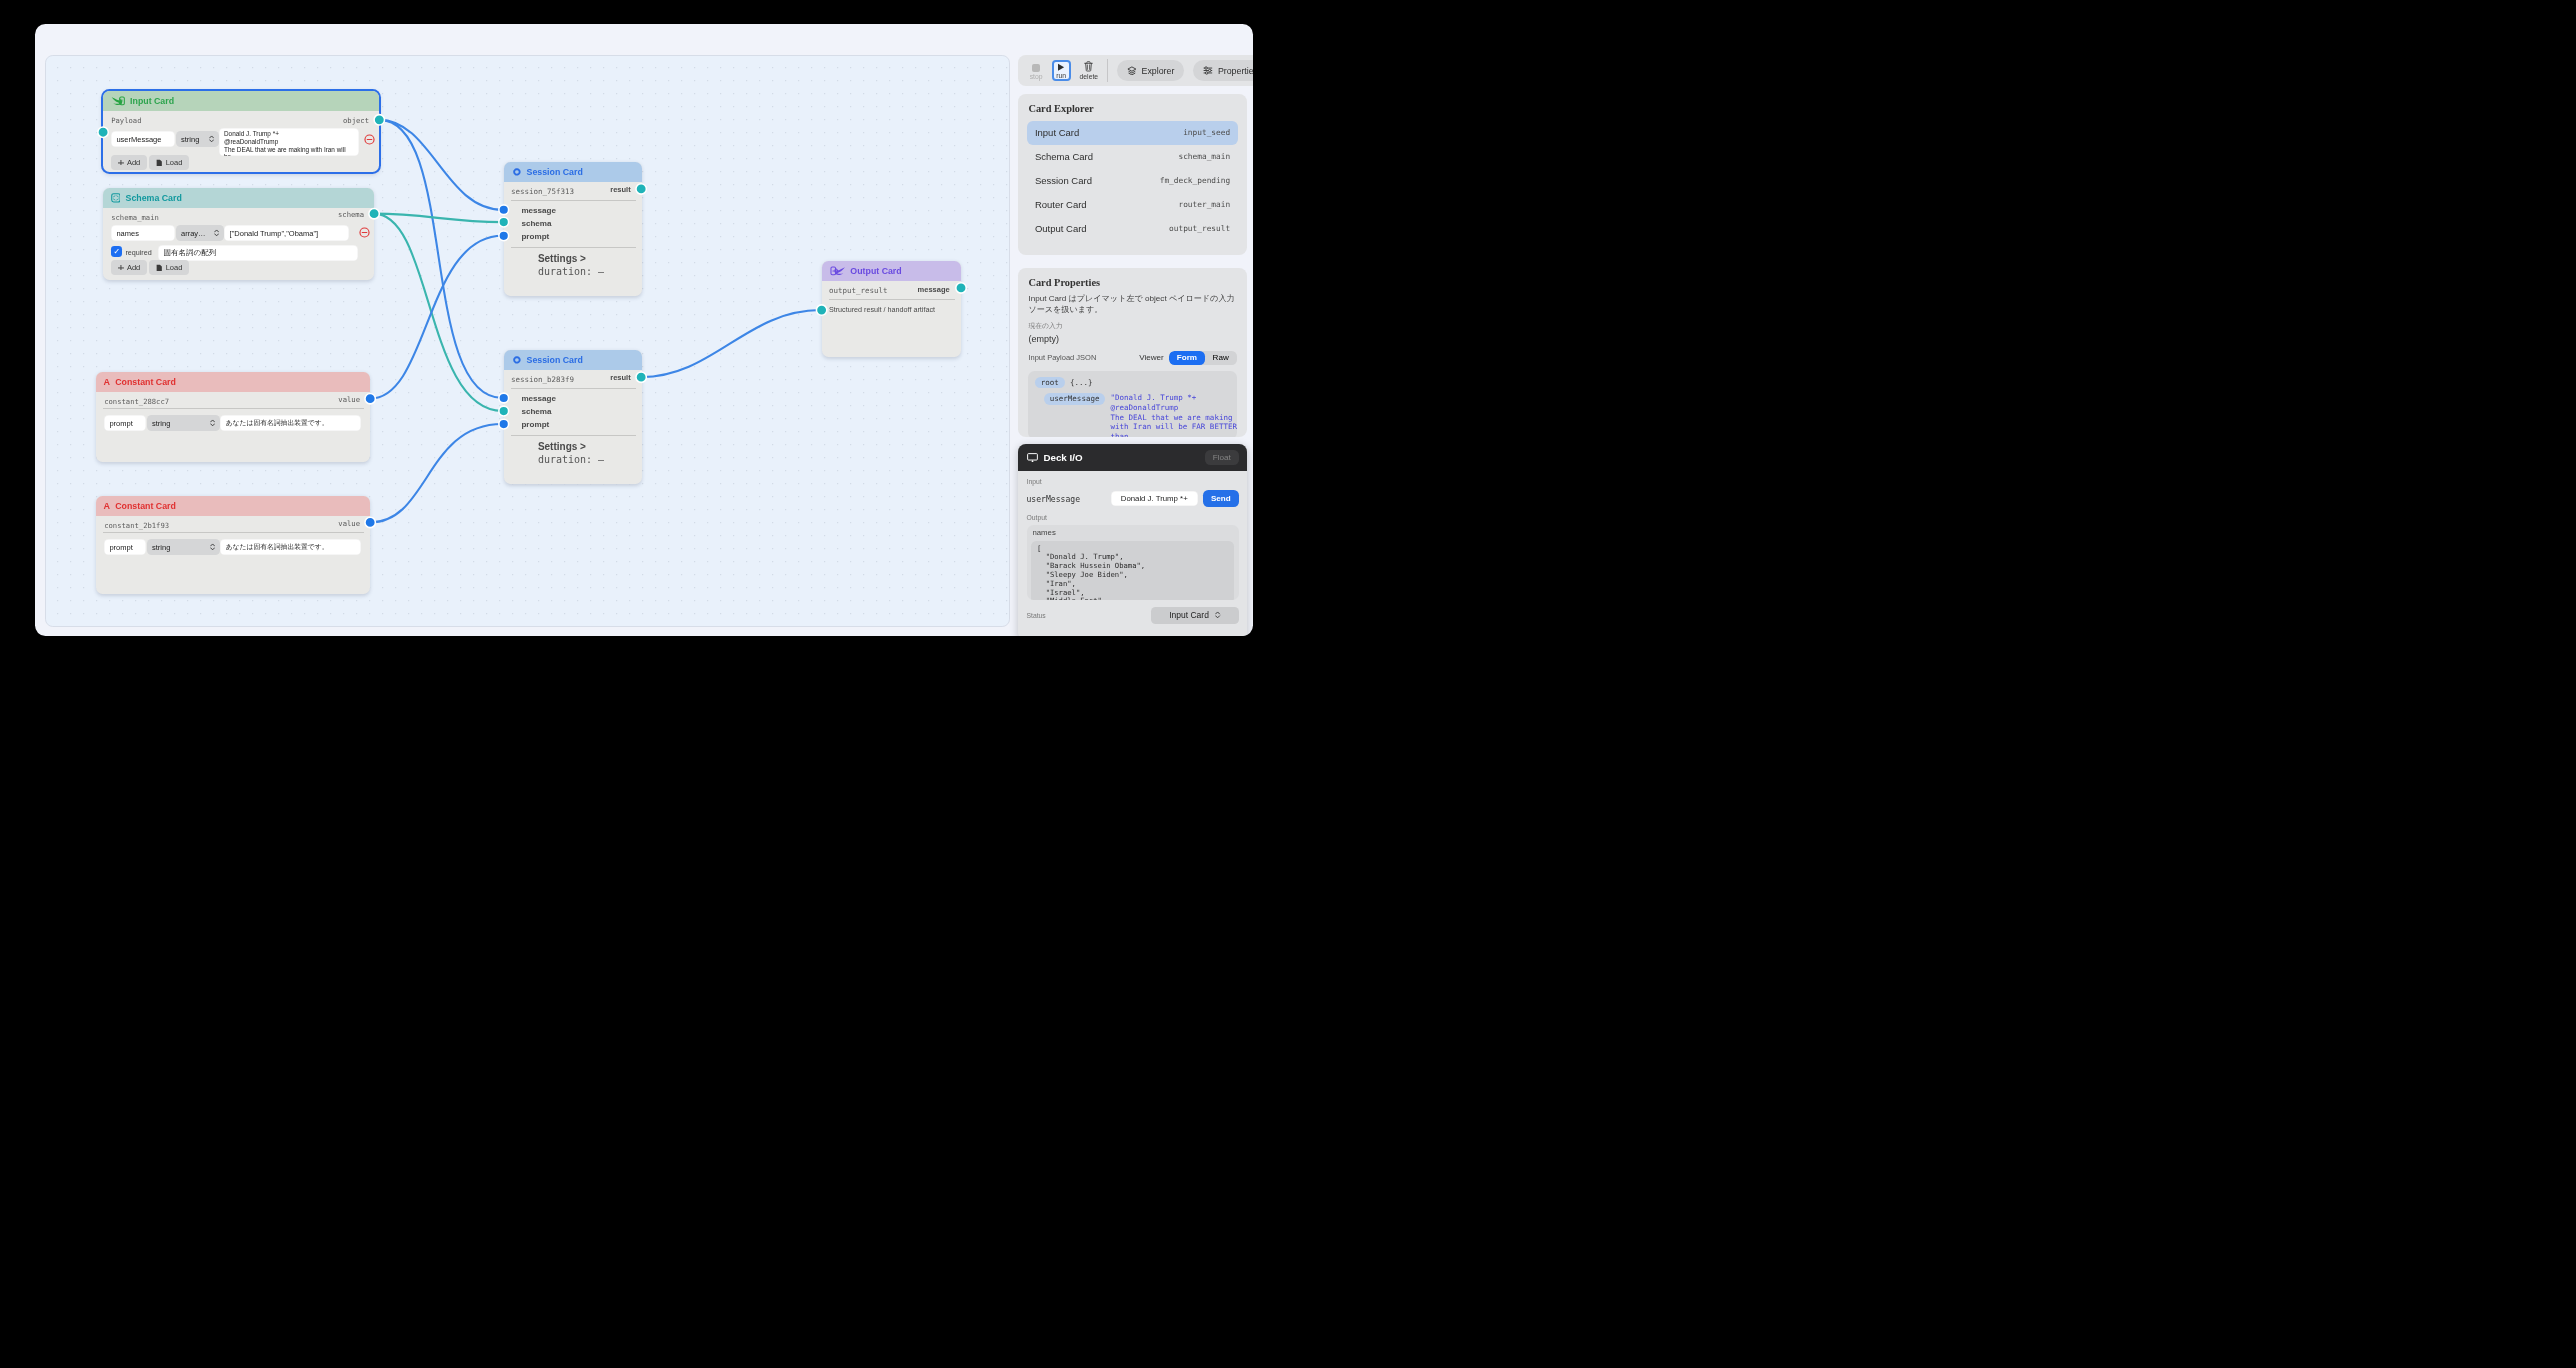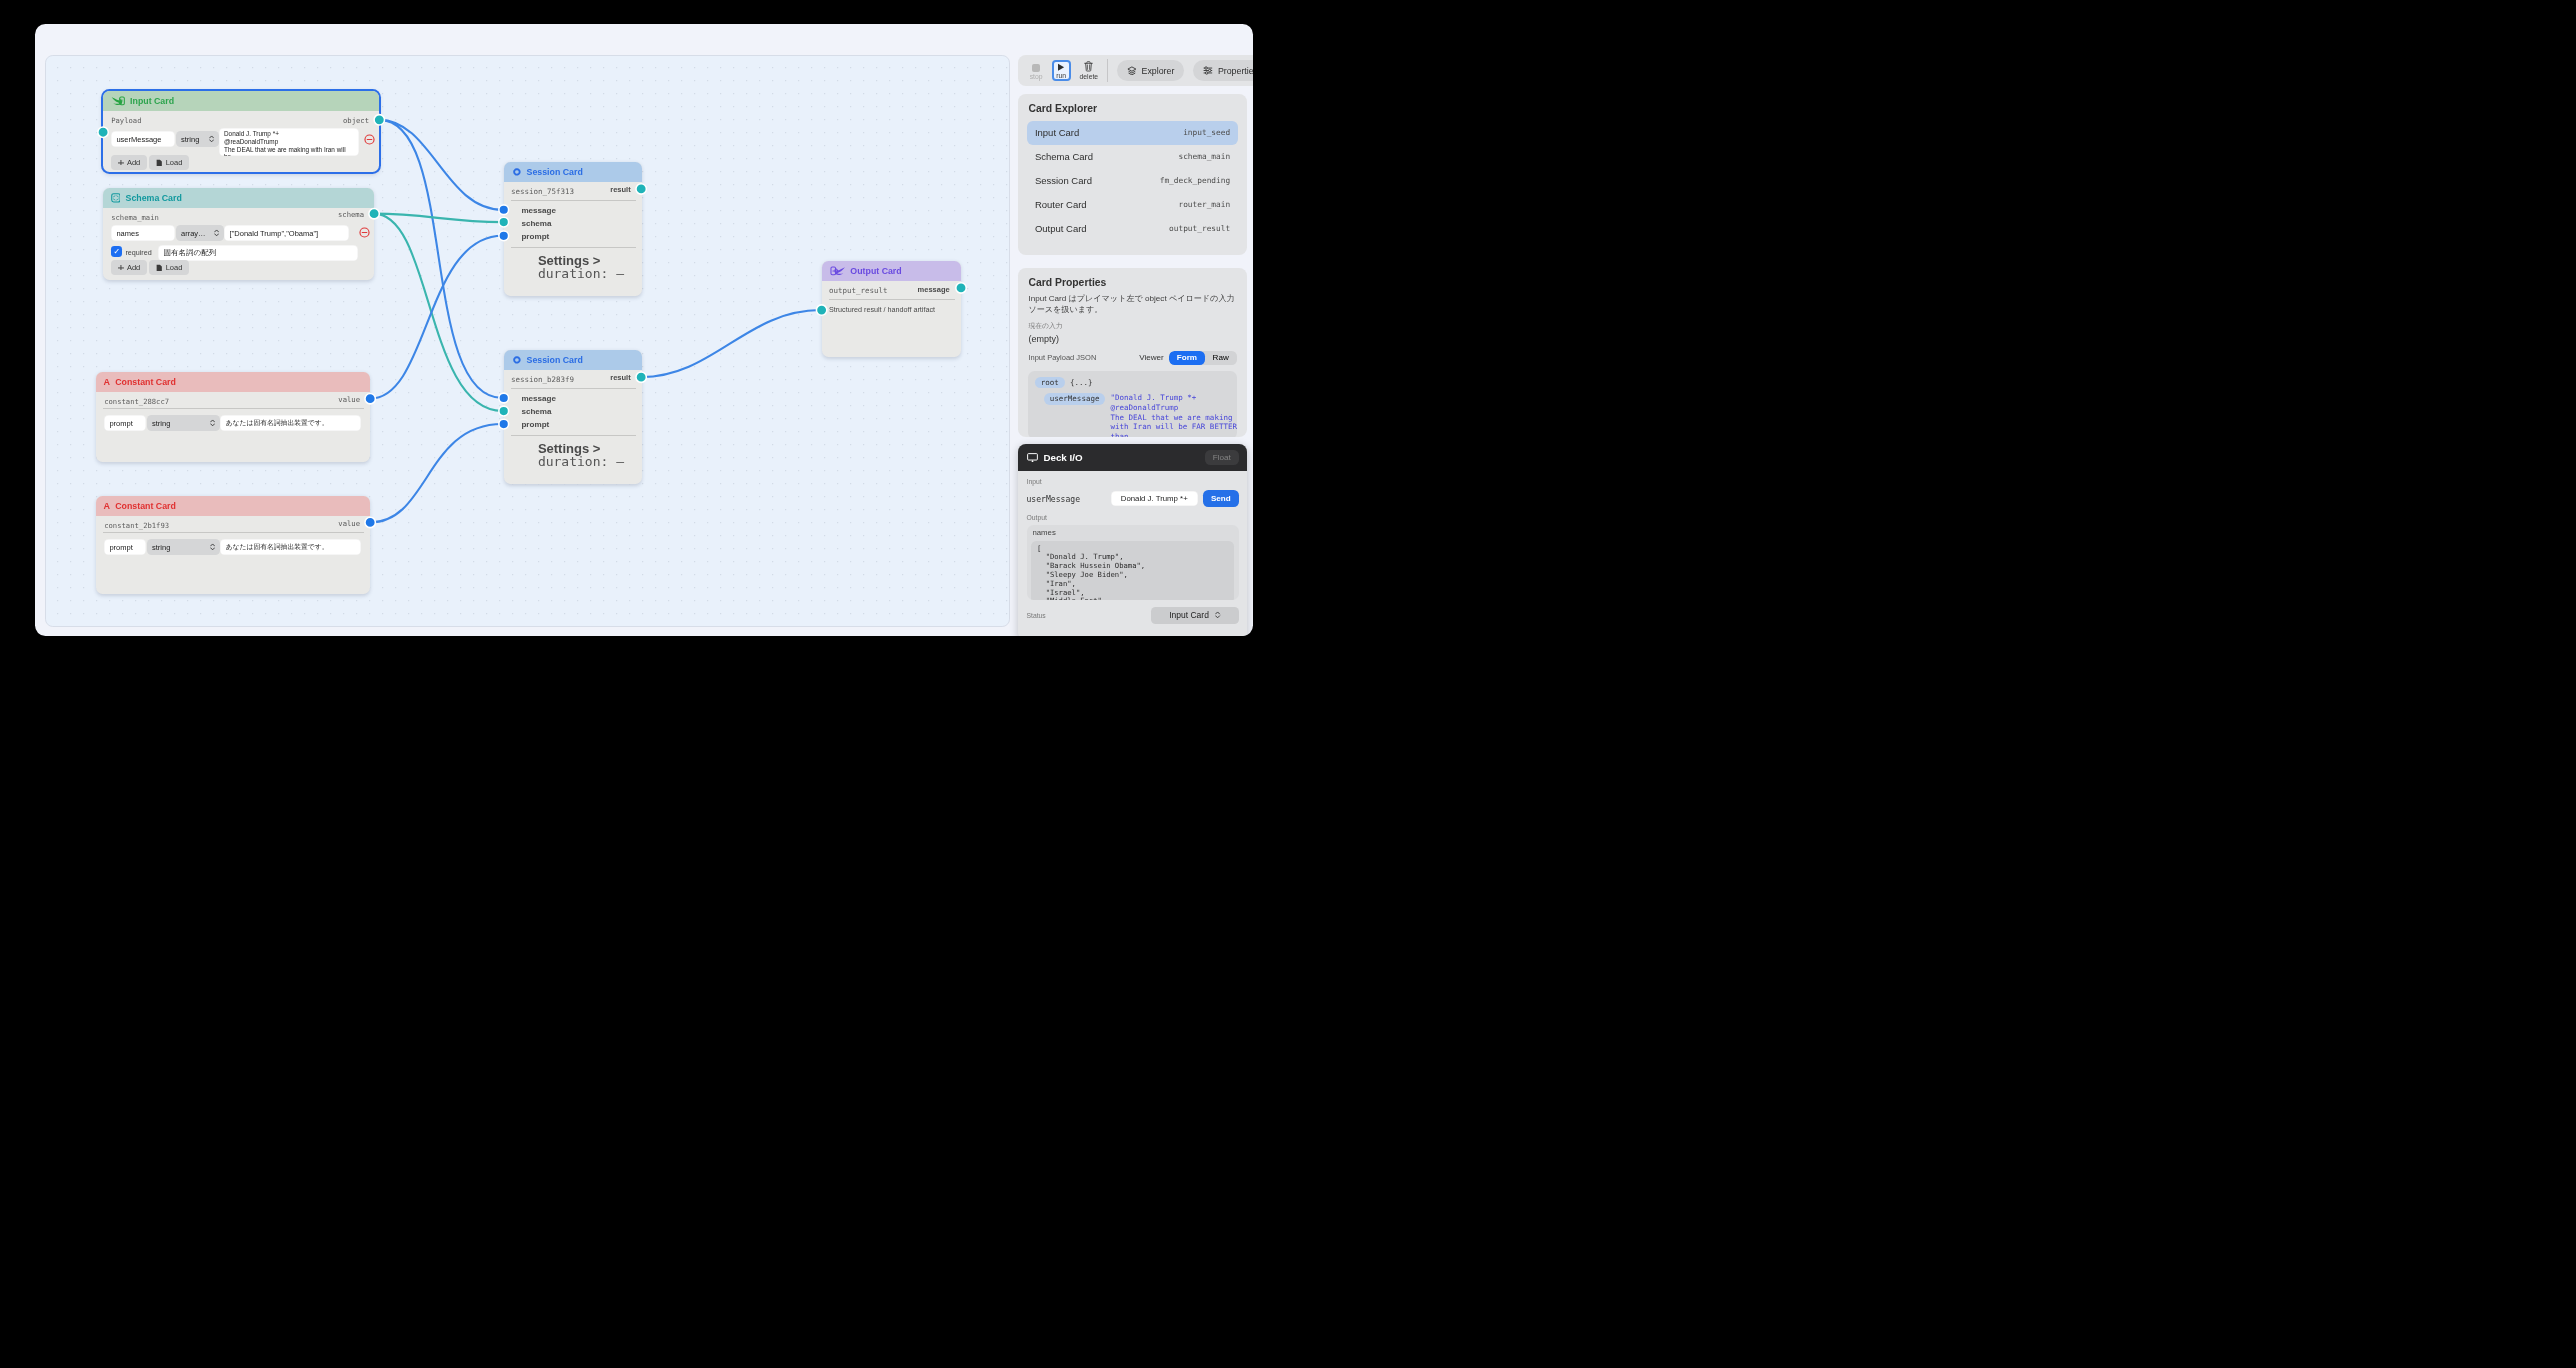--- a/index.html
+++ b/index.html
@@ -18,25 +18,25 @@
   .card.selected{box-shadow:0 0 0 2px #2c6fe8,0 1.3px 5.2px rgba(50,60,90,.25);}
   .chead{position:absolute;left:0;top:0;right:0;height:20px;border-radius:6.5px 6.5px 0 0;display:flex;align-items:center;gap:5.2px;padding-left:7.2px;font-size:8.8px;font-weight:bold;}
   .lbl{position:absolute;font-size:7.2px;color:#5c5c5c;}
   .plbl{position:absolute;font-size:7.2px;color:#565656;text-align:right;}
   .divider{position:absolute;left:6.5px;right:6.5px;height:0;border-top:0.7px solid #c7c7c5;}
   .tfield{position:absolute;background:#fff;border:none;outline:none;border-radius:4.6px;height:16.3px;padding:0 5.2px;font-size:7.5px;color:#222;font-family:"Liberation Sans",sans-serif;box-shadow:inset 0 0 0 0.7px rgba(0,0,0,.05);}
   .tselect{position:absolute;background:#d5d6d7;border-radius:4.6px;height:16.3px;display:flex;align-items:center;justify-content:space-between;padding:0 4.6px;font-size:7.5px;color:#222;}
   .tarea{position:absolute;background:#fff;border-radius:4.6px;padding:2px 4.6px;font-size:6.4px;line-height:7.8px;color:#222;white-space:pre-line;overflow:hidden;box-shadow:inset 0 0 0 0.7px rgba(0,0,0,.05);}
   .btn-sm{position:absolute;background:#d5d6d7;border-radius:3.9px;height:15px;display:inline-flex;align-items:center;gap:3.3px;padding:0 6.5px;font-size:7.5px;color:#333;}
   .srow{position:absolute;left:17px;font-size:8.1px;font-weight:600;color:#4a4a4a;}
-  .settings{position:absolute;left:6.5px;font-size:13px;font-weight:600;color:#4a4a4a;padding-left:27px;}
+  .settings{position:absolute;left:6.5px;font-size:10px;font-weight:600;color:#4a4a4a;padding-left:27px;}
   .checkbox{position:absolute;width:11px;height:11px;background:#1c6ef2;border-radius:3.3px;color:#fff;font-size:7.8px;display:flex;align-items:center;justify-content:center;}
   
   .panel{position:absolute;background:#e3e4e6;border-radius:7.8px;overflow:hidden;}
-  .ptitle{font-size:10.4px;font-weight:bold;color:#333;}
+  .ptitle{font-size:10.4px;font-weight:bold;color:#333;font-family:Liberation Serif, serif;}
   .toolbar{left:983px;top:31px;width:270px;height:31px;display:flex;align-items:center;gap:9px;padding:0 11.7px;box-sizing:border-box;}
   .tool{display:flex;flex-direction:column;align-items:center;gap:0.7px;font-size:6.8px;color:#3c3c3c;}
   .tool.disabled{color:#aeaeae;}
   .runbox{display:flex;flex-direction:column;align-items:center;border:2px solid #4a8ce8;background:#eaf2fe;border-radius:3.9px;padding:0.7px 2.6px 0 2.6px;}
   .pill{display:flex;align-items:center;gap:5.2px;background:#d4d5d7;border-radius:11.7px;height:21.5px;padding:0 9.8px;font-size:8.8px;color:#2e2e2e;flex:none;}
   .vdiv{width:0.7px;height:23.5px;background:#c6c6c8;flex:none;}
   
   .exp-item{display:flex;align-items:center;justify-content:space-between;height:24px;padding:0 7.8px;border-radius:5.9px;margin:0 1.3px;}
   .exp-item.sel{background:#b9cfec;}
   .exp-label{font-size:9.5px;color:#2e2e2e;}

